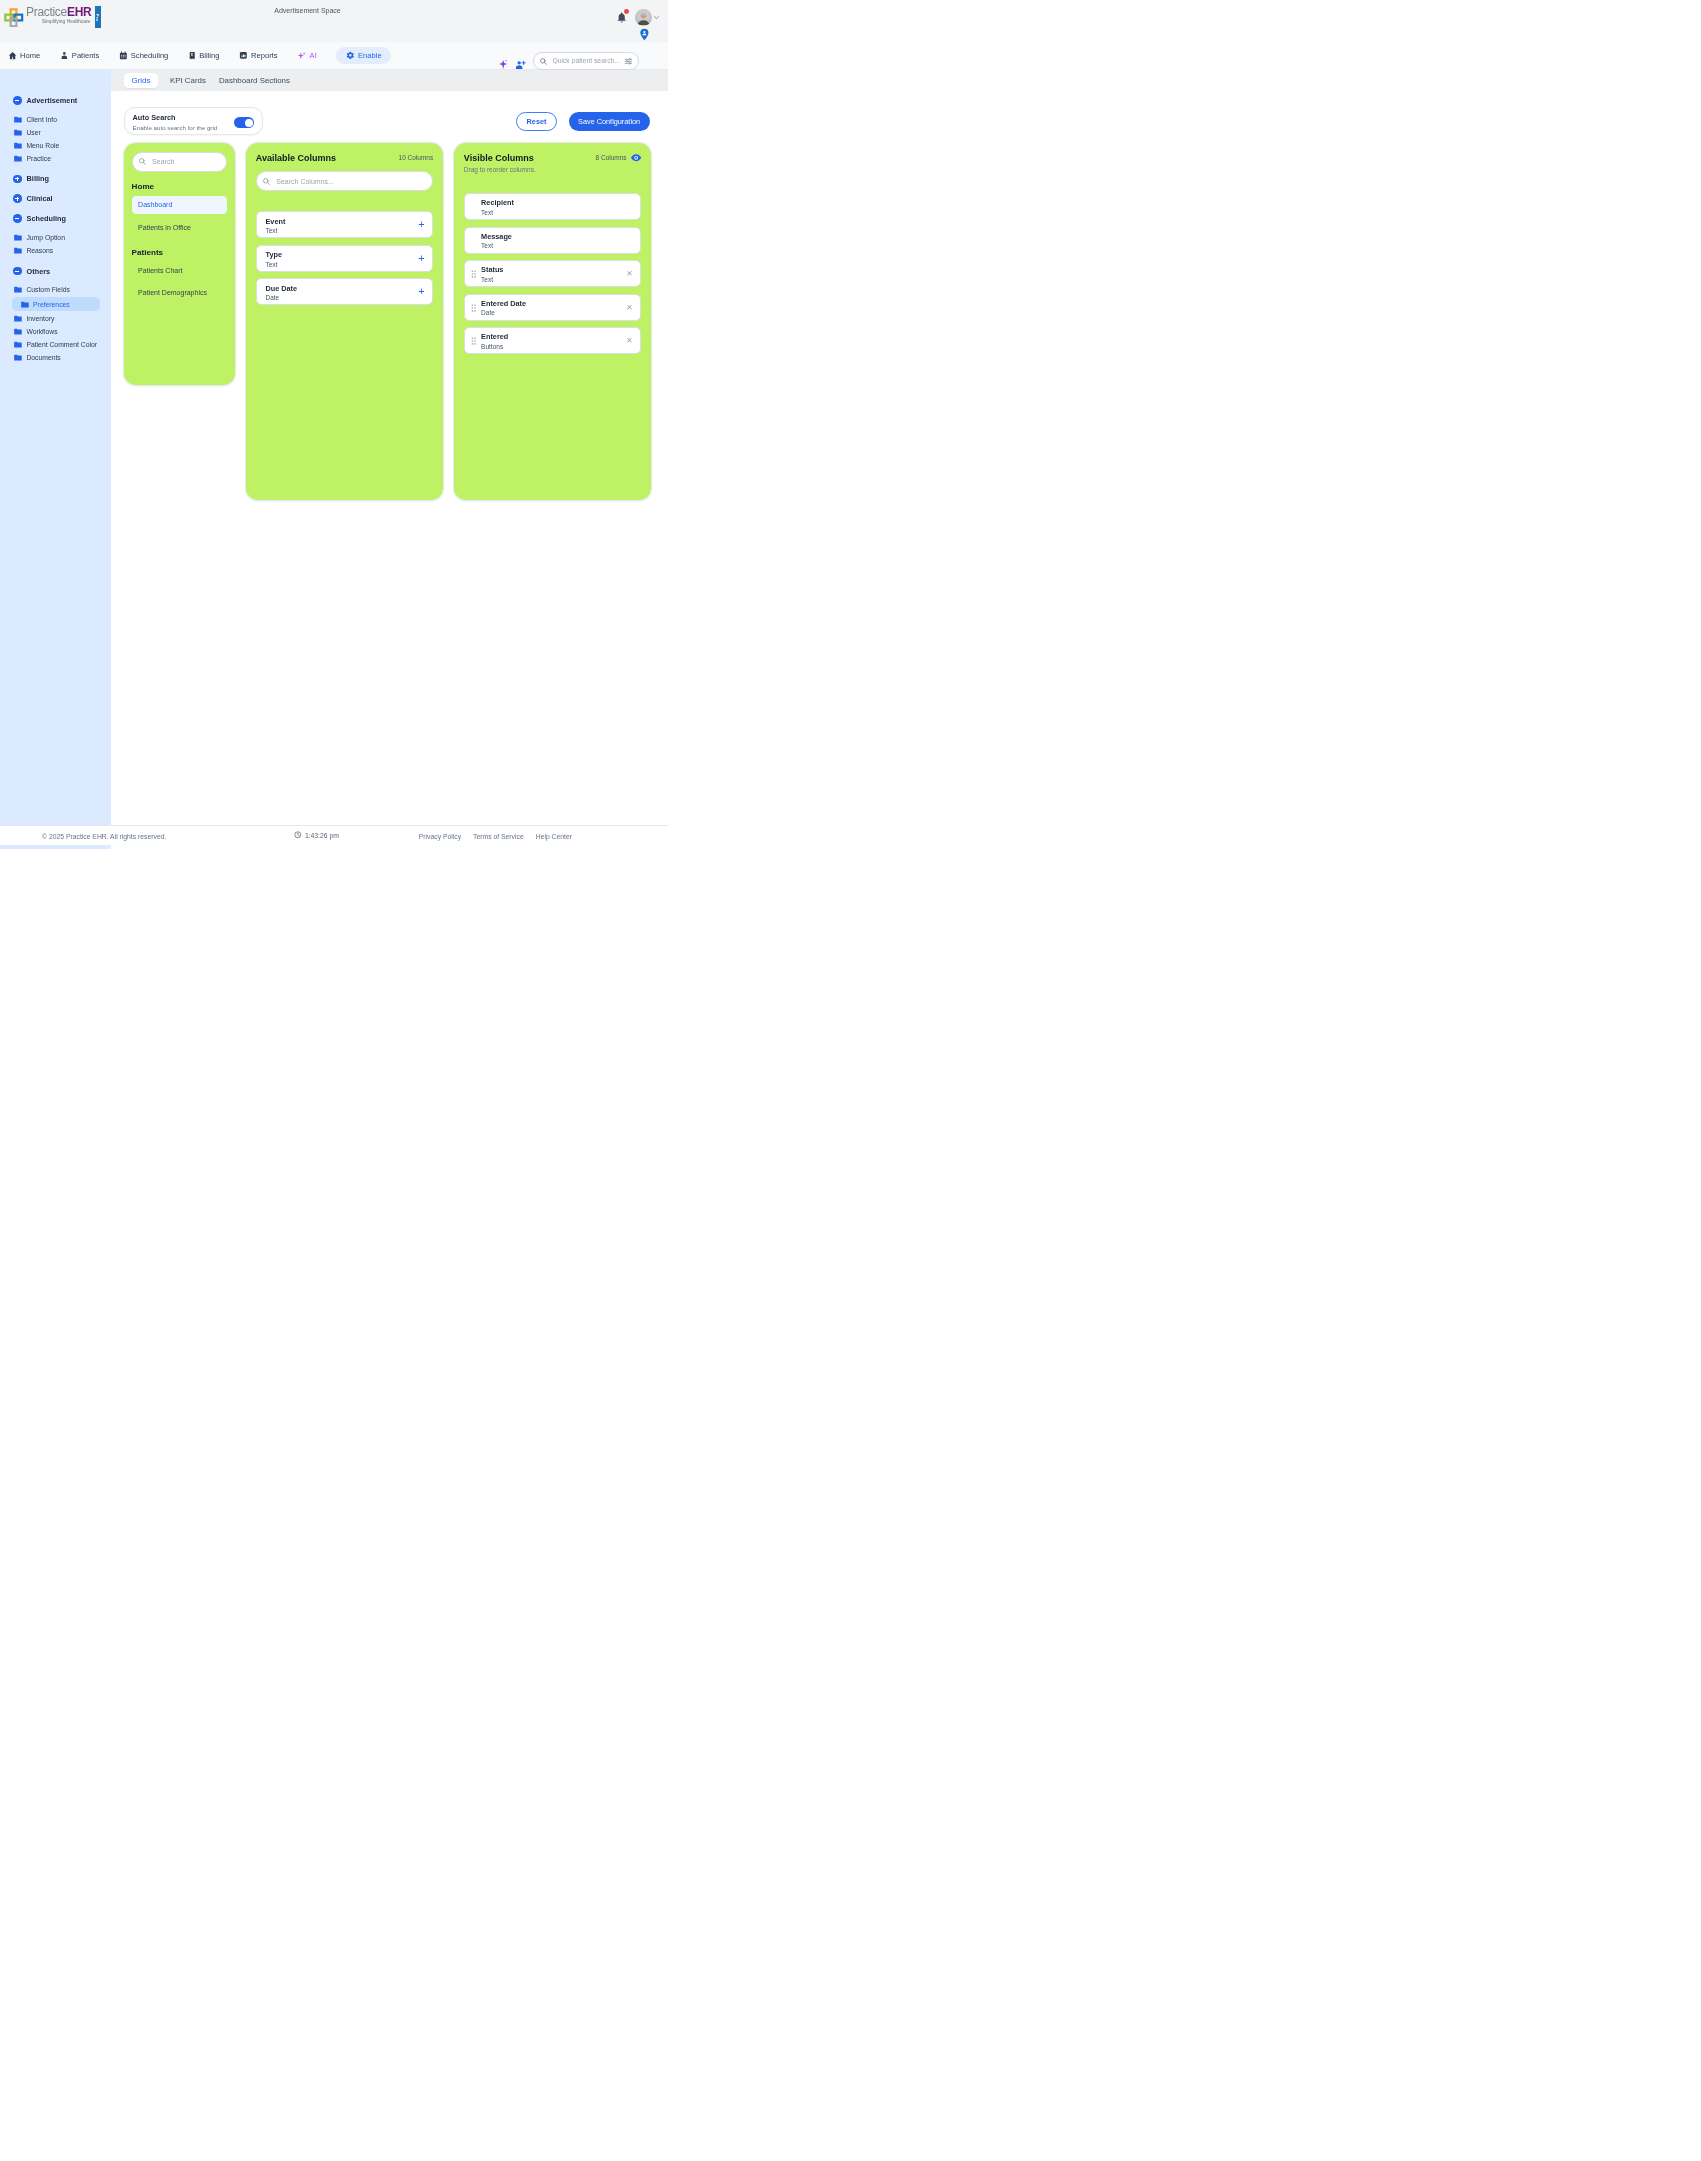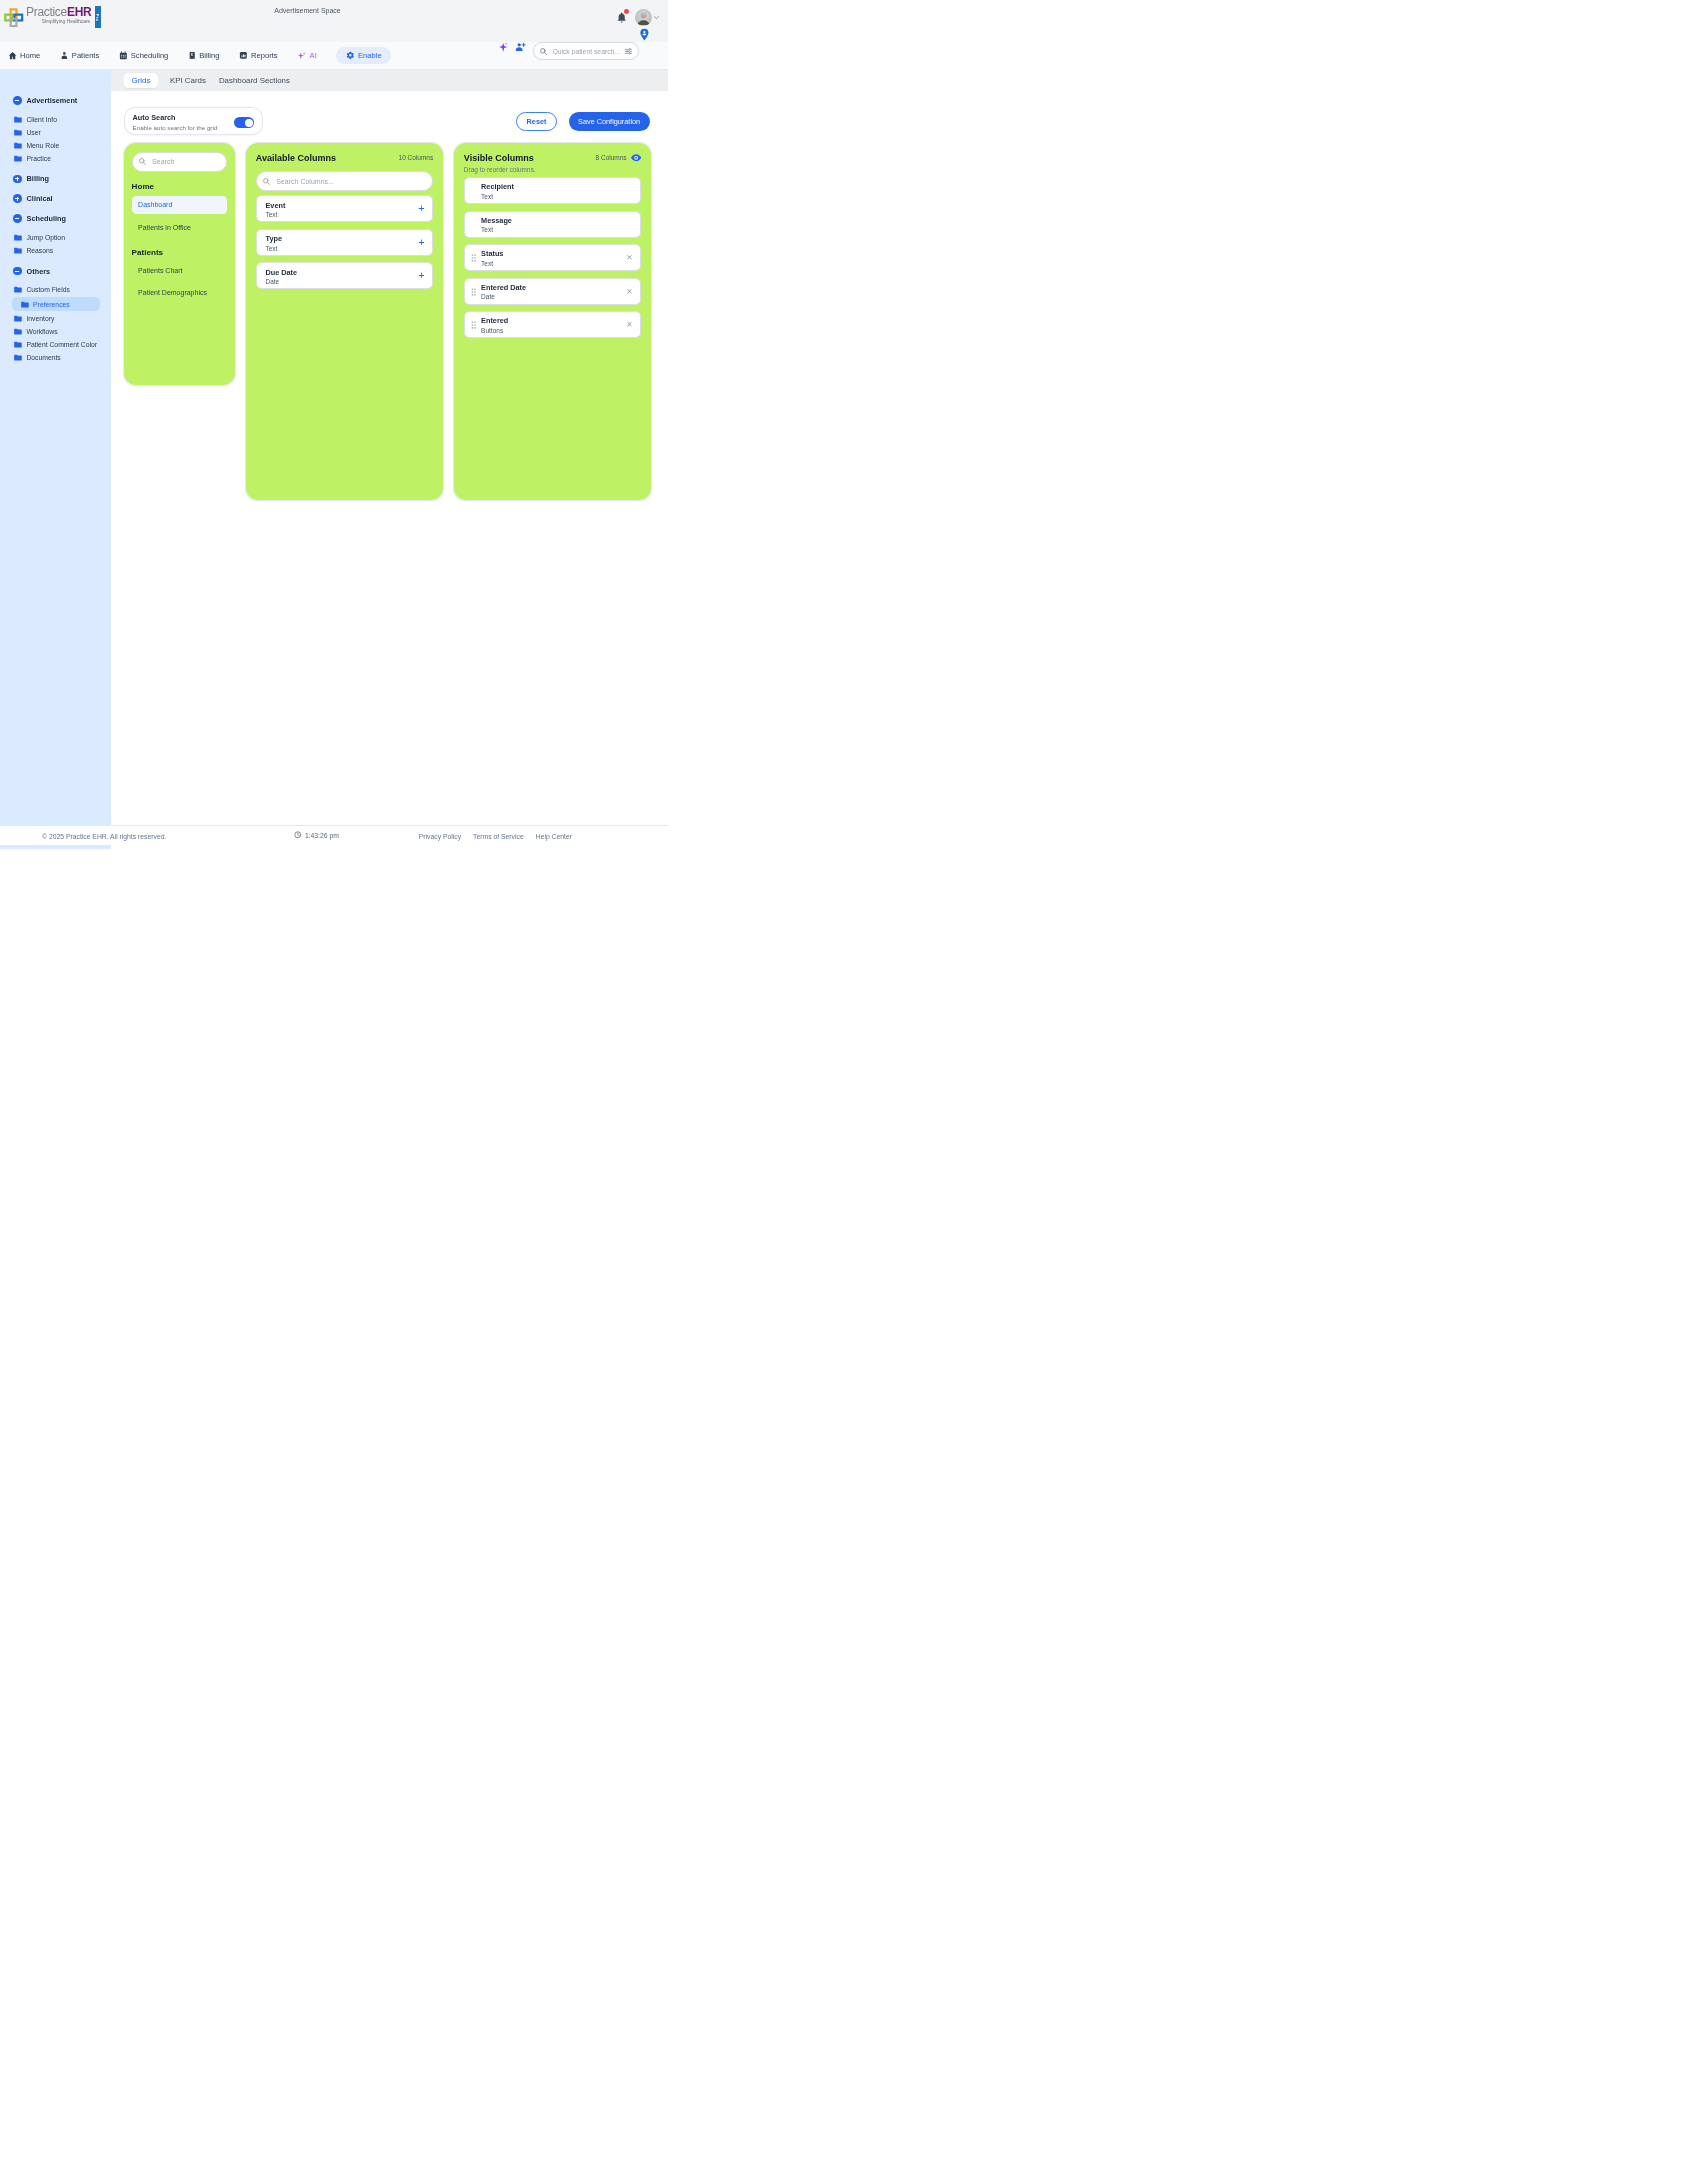--- a/index.html
+++ b/index.html
@@ -32,21 +32,21 @@
   .chevron-down { position:absolute; left:653px; top:14px; }
   .pin-wrap { position:absolute; left:639px; top:28px; cursor:pointer; }
 
   
   .navbar { position:absolute; left:0; top:42px; width:668px; height:28px; background:#f8fafc;
             border-bottom:0.5px solid #e8eaec; display:flex; align-items:center; }
   .nav-items { display:flex; align-items:center; gap:19.5px; padding-left:7.6px; }
   .nav-item { display:flex; align-items:center; gap:3.3px; font-size:7.6px; color:#334155; cursor:pointer; white-space:nowrap; }
   .nav-item.ai { color:#a855f7; font-weight:500; }
   .nav-item.setup { background:#e4edfc; color:#2563eb; padding:4.3px 9.8px; border-radius:10.8px; font-weight:500; }
-  .nav-right { position:absolute; right:29px; top:0; height:28px; display:flex; align-items:flex-start; gap:7px; }
+  .nav-right { position:absolute; right:29px; top:0; height:28px; display:flex; align-items:flex-end; gap:7px; }
   .q-search { position:relative; width:106px; height:18.4px; }
   .q-search input { width:100%; height:100%; border:0.5px solid #d6dade; border-radius:9.2px; background:#fff;
                     padding:0 18.4px 0 18.4px; font-size:6.8px; color:#374151; outline:none;
                     font-family:"Liberation Sans", sans-serif; }
   .q-search input::placeholder { color:#9ca3af; }
   .q-search .mag { position:absolute; left:6px; top:4.9px; }
   .q-search .sliders { position:absolute; right:6px; top:4.9px; }
 
   
   .tabbar { position:absolute; left:111px; top:70px; width:557px; height:21px; background:#eceef0;
@@ -119,21 +119,21 @@
 
   .col-card { position:relative; height:27px; border:0.5px solid #dadee3; border-radius:5.4px; margin-top:6.5px;
               padding:4.3px 21.7px 4.3px 8.7px; background:#fff; cursor:grab; }
   .col-card .cc-name { font-size:7.3px; font-weight:700; color:#1e293b; }
   .col-card .cc-type { font-size:6.5px; color:#475569; margin-top:1.6px; }
   .col-card .cc-add { position:absolute; right:7.6px; top:7px; font-size:10.8px; color:#2563eb;
                       font-weight:400; line-height:10.8px; cursor:pointer; }
   .vc-card { padding-left:16.3px; cursor:grab; }
   .vc-card .drag-handle { position:absolute; left:6px; top:9.2px; }
   .vc-card .cc-x { position:absolute; right:7.6px; top:8.1px; font-size:7.6px; color:#94a0ad; cursor:pointer; }
-  .first-card { margin-top:4px; }
+  .first-card { margin-top:20px; }
 
   
   .footer { position:absolute; left:0; top:825px; width:668px; height:20.6px; background:#fff;
             border-top:0.5px solid #e5e7eb; }
   .f-copy { position:absolute; left:42px; top:6.5px; font-size:6.8px; color:#64748b; }
   .f-time { position:absolute; left:294px; top:5.4px; display:flex; align-items:center; gap:3.3px;
             font-size:6.8px; color:#5b6776; }
   .f-links { position:absolute; right:96px; top:6.5px; display:flex; gap:12px; }
   .f-links span { font-size:6.8px; color:#64748b; cursor:pointer; }
   .bottom-strip { position:absolute; left:0; top:845px; width:111px; height:3.8px; background:#dbeafe; }

